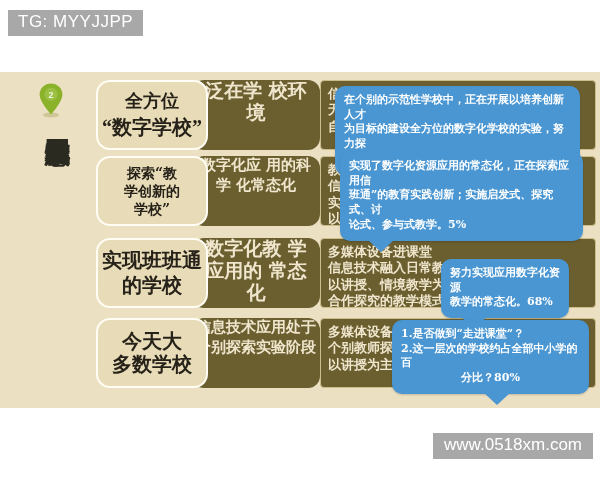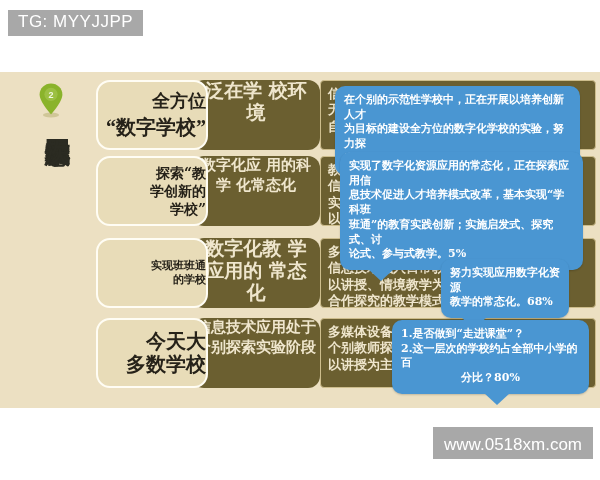--- a/index.html
+++ b/index.html
@@ -31,21 +31,21 @@
   }
 
   
   #site-watermark {
     position: absolute;
     right: 7px;
     bottom: 21px;
     background: #a8a8a8;
     color: #ffffff;
     font-size: 17px;
-    padding: 9px 11px 4px 11px;
+    padding: 3px 11px 4px 11px;
     line-height: 1.1;
     white-space: nowrap;
     z-index: 40;
   }
 
   
   #slide-panel {
     position: absolute;
     left: 0;
     top: 72px;
@@ -105,32 +105,32 @@
     left: 0;
     top: 0;
     width: 112px;
     height: 70px;
     background: #e8dcb8;
     border: 2px solid #fffdf4;
     border-radius: 14px;
     box-sizing: border-box;
     display: flex;
     flex-direction: column;
-    align-items: flex-end;
+    align-items: center;
     justify-content: center;
     text-align: center;
     color: #262219;
     font-family: "DejaVu Serif", "Liberation Serif", serif;
     font-weight: 700;
     z-index: 3;
   }
   .cell-light .l1 { font-size: 18px; line-height: 1.12; }
   .cell-light .l2 { font-size: 20px; line-height: 1.2; margin-top: 4px; font-family: Liberation Serif, serif; }
   .cell-light.small .l1 { font-size: 14px; line-height: 1.3; }
-  .cell-light.med .l1 { font-size: 11px; line-height: 1.25; }
+  .cell-light.med .l1 { font-size: 20px; line-height: 1.25; }
   .cell-light.big .l1 { font-size: 20px; line-height: 1.15; }
 
   .cell-dark {
     position: absolute;
     left: 96px;
     top: 0;
     width: 128px;
     height: 70px;
     background: #6b5f30;
     border-radius: 12px;
@@ -304,21 +304,20 @@
 
 <div class="callout" id="callout-0">
   <span class="ct">在个别的示范性学校中，正在开展以培养创新人才</span>
   <span class="ct">为目标的建设全方位的数字化学校的实验，努力探</span>
   <span class="ct">索革新型学校的发展模式。</span>
   <span class="tail"></span>
 </div>
 
 <div class="callout" id="callout-1">
   <span class="ct">实现了数字化资源应用的常态化，正在探索应用信</span>
-  <span class="ct">息技术促进人才培养模式改革，基本实现“学科班</span>
   <span class="ct">班通”的教育实践创新；实施启发式、探究式、讨</span>
   <span class="ct">论式、参与式教学。5%</span>
   <span class="tail"></span>
 </div>
 
 <div class="callout" id="callout-2">
   <span class="ct">努力实现应用数字化资源</span>
   <span class="ct">教学的常态化。68%</span>
   <span class="tail"></span>
 </div>

